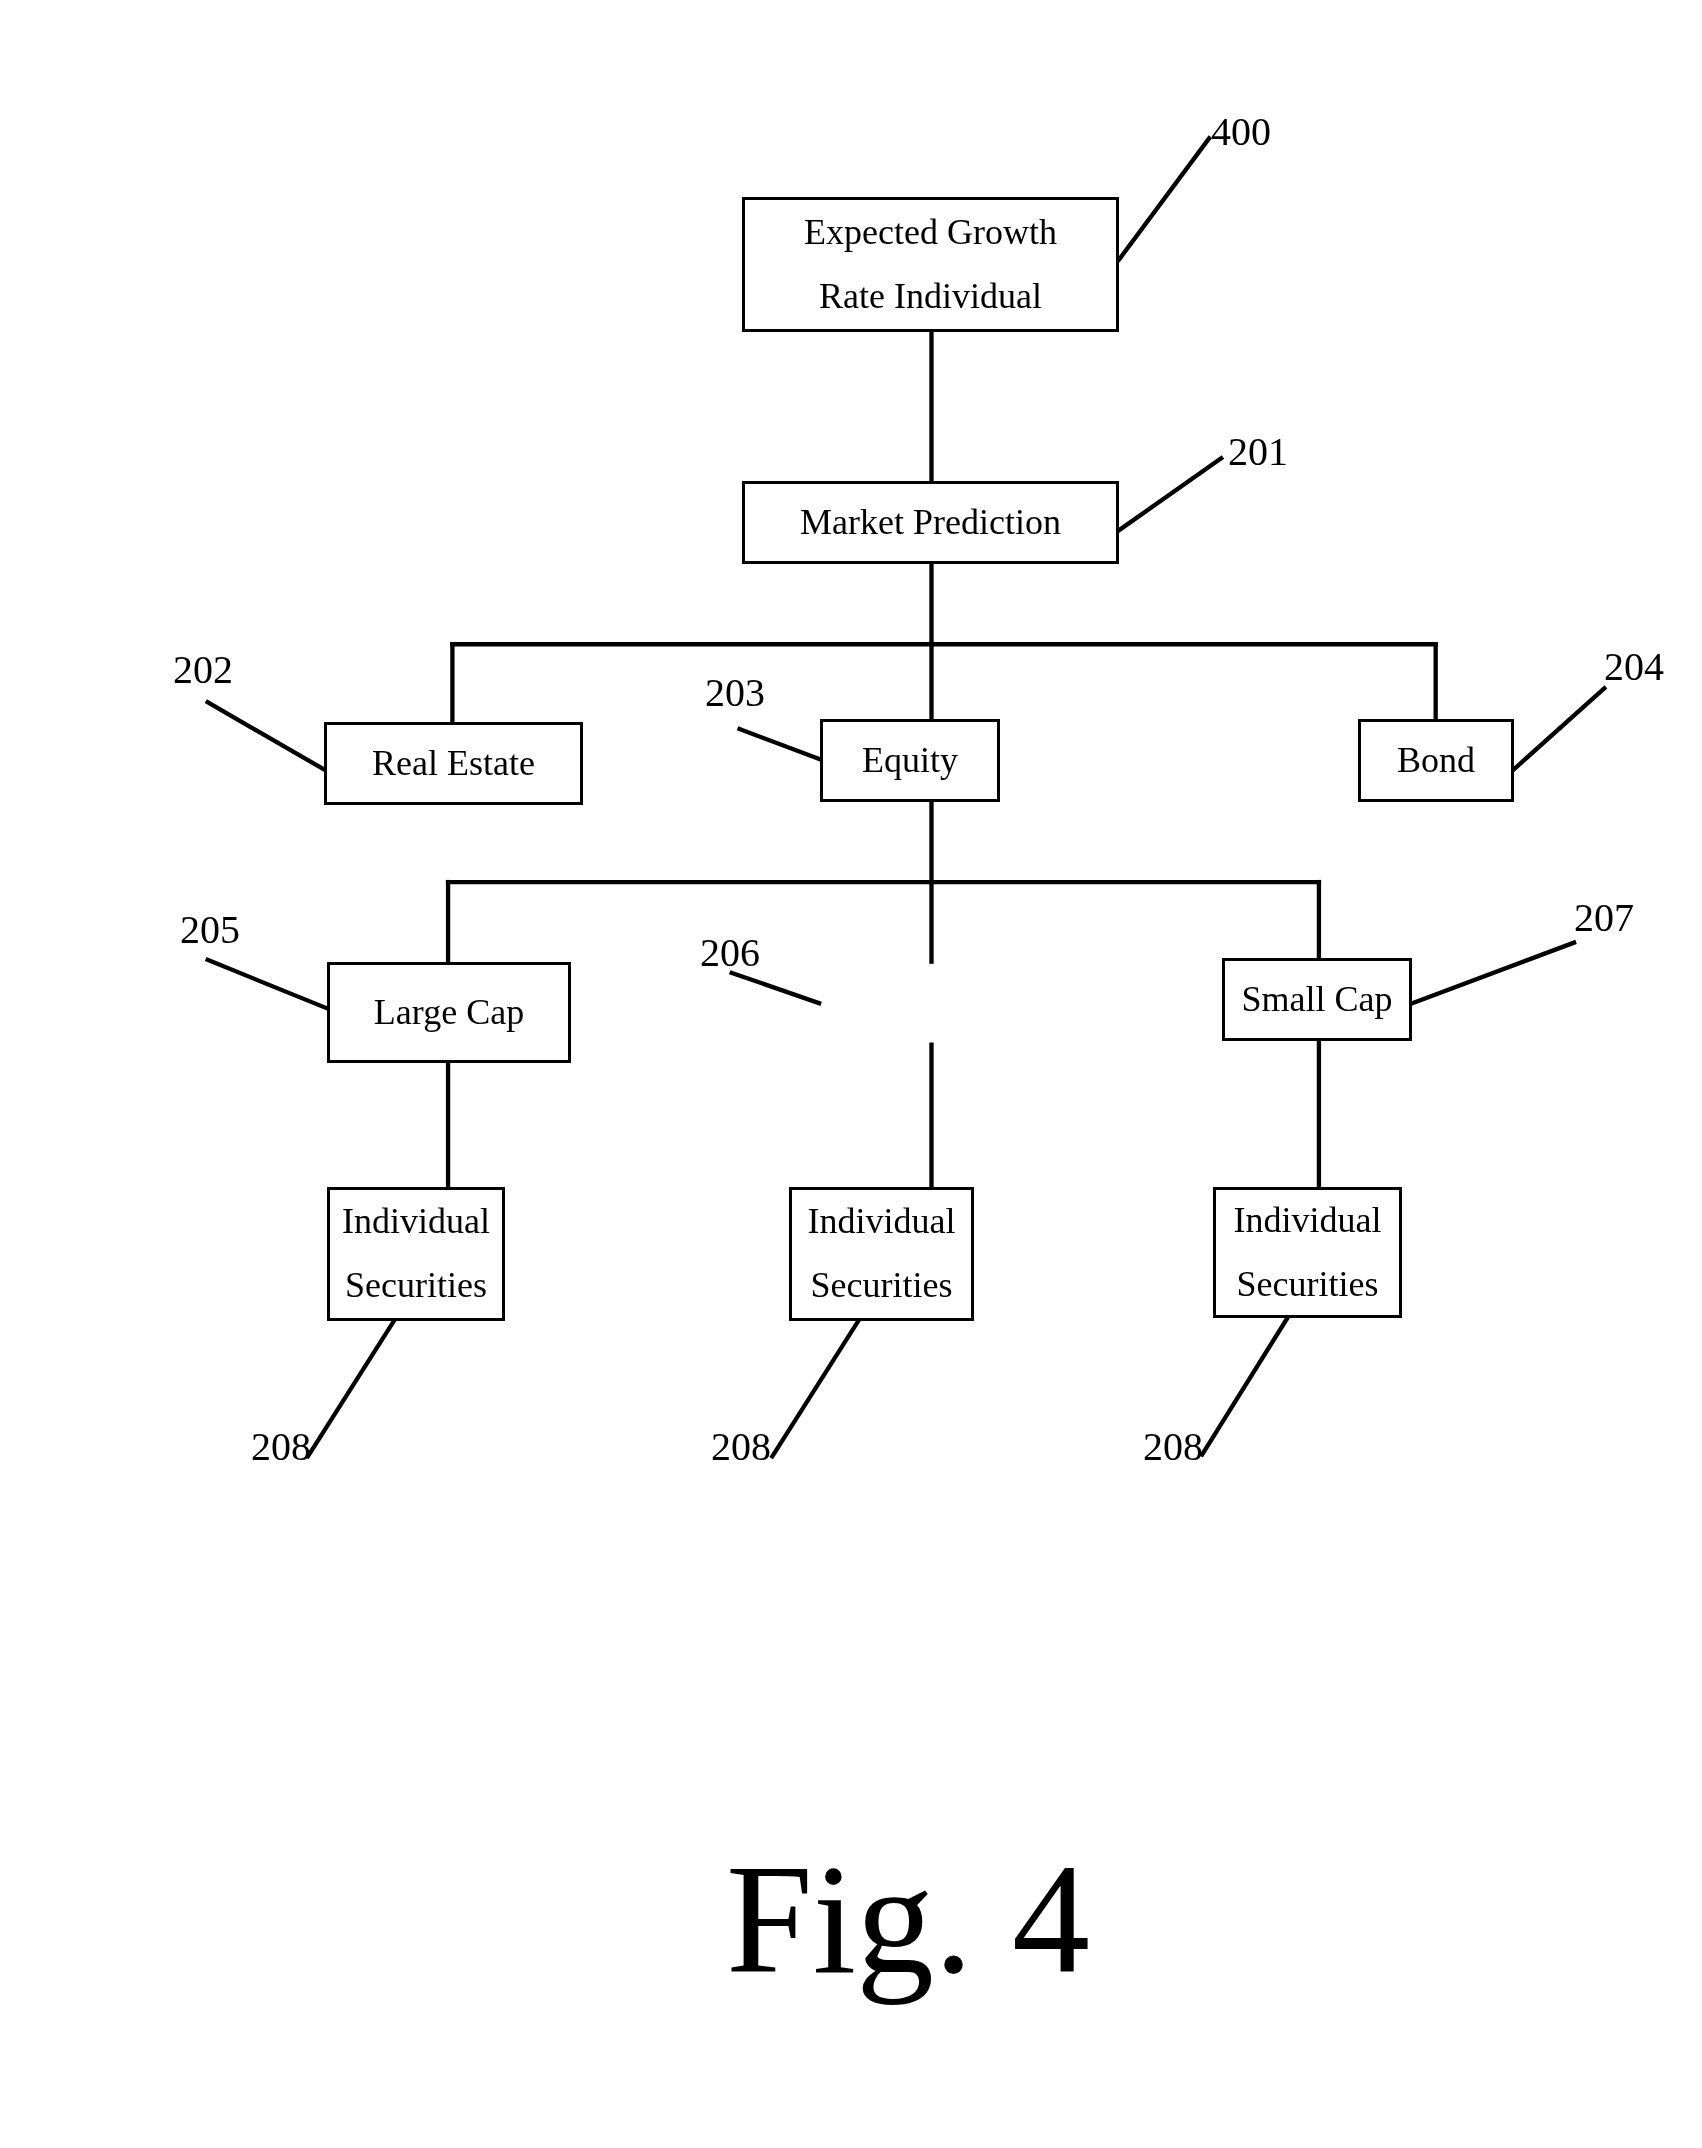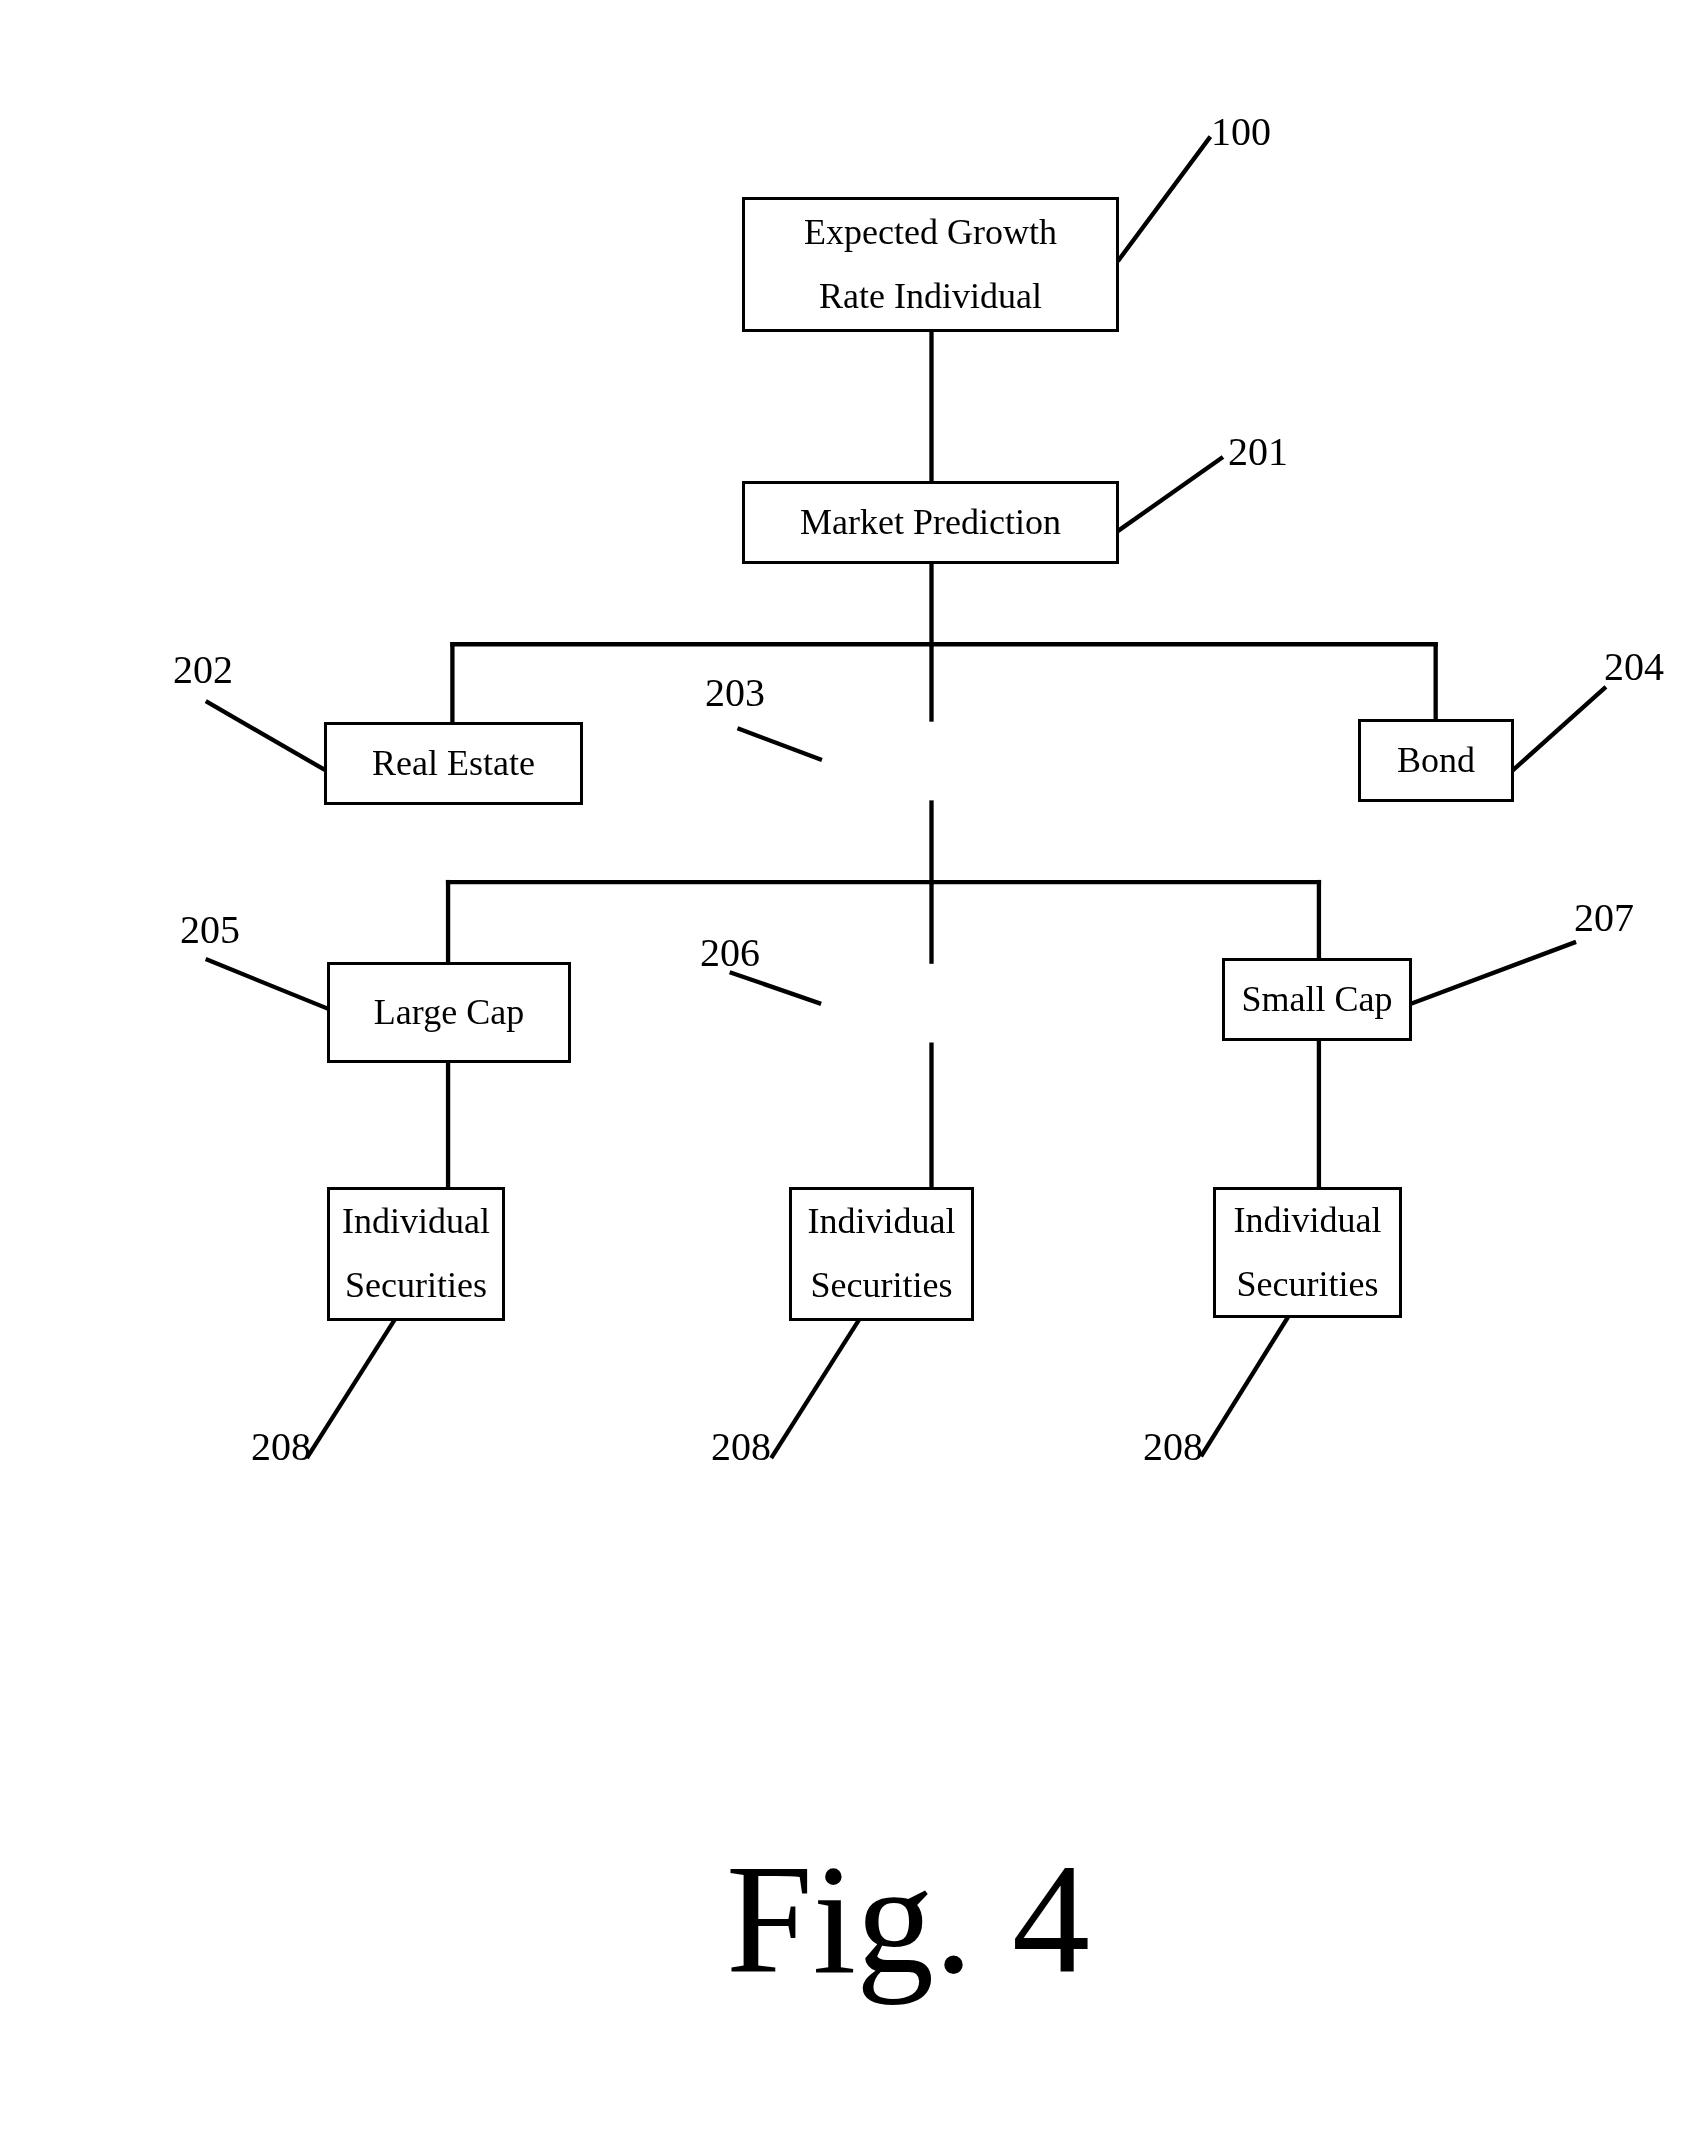--- a/index.html
+++ b/index.html
@@ -119,20 +119,23 @@
   </div>
 
   <div class="node" style="left:742px; top:481px; width:377px; height:83px;">
     <span>Market Prediction</span>
   </div>
 
   <div class="node" style="left:324px; top:722px; width:259px; height:83px;">
     <span>Real Estate</span>
   </div>
 
+  <div class="node" style="left:820px; top:719px; width:180px; height:83px;">
+    <span>Equity</span>
+  </div>
 
   <div class="node" style="left:1358px; top:719px; width:156px; height:83px;">
     <span>Bond</span>
   </div>
 
   <div class="node" style="left:327px; top:962px; width:244px; height:101px;">
     <span>Large Cap</span>
   </div>
 
 
@@ -148,21 +151,21 @@
   <div class="node" style="left:789px; top:1187px; width:185px; height:134px;">
     <span>Individual</span>
     <span class="line2">Securities</span>
   </div>
 
   <div class="node" style="left:1213px; top:1187px; width:189px; height:131px;">
     <span>Individual</span>
     <span class="line2">Securities</span>
   </div>
 
-  <div class="ref" style="left:1211px; top:112px;">100</div>
+  <div class="ref" style="left:1211px; top:112px;">400</div>
   <div class="ref" style="left:1228px; top:432px;">201</div>
   <div class="ref" style="left:173px; top:650px;">202</div>
   <div class="ref" style="left:705px; top:673px;">203</div>
   <div class="ref" style="left:1604px; top:647px;">204</div>
   <div class="ref" style="left:180px; top:910px;">205</div>
   <div class="ref" style="left:700px; top:917px;margin-top:16px;">206</div>
   <div class="ref" style="left:1574px; top:898px;">207</div>
   <div class="ref" style="left:251px; top:1427px;">208</div>
   <div class="ref" style="left:711px; top:1427px;">208</div>
   <div class="ref" style="left:1143px; top:1427px;">208</div>

